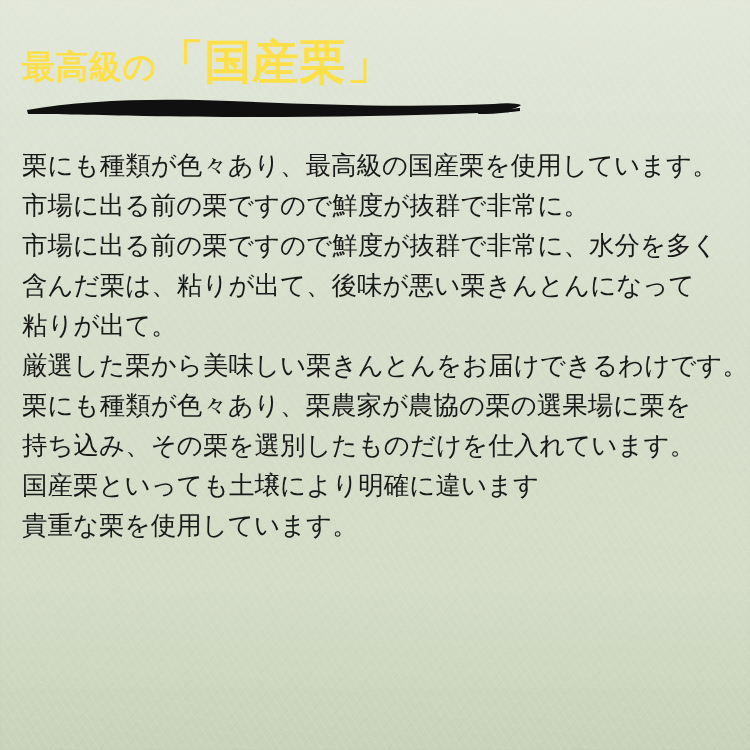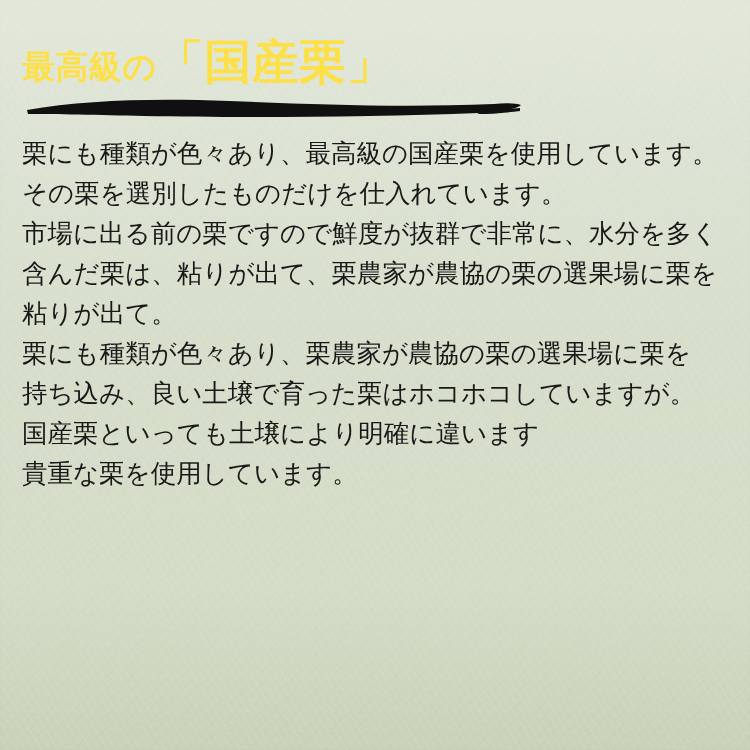--- a/index.html
+++ b/index.html
@@ -98,21 +98,21 @@
     font-size: 47px;
   }
 
   .brush {
     margin: 6px 0 14px 2px;
     width: 500px;
     height: 26px;
   }
 
   .body-lines {
-    margin-top: 0;
+    margin-top: 12px;
   }
   .body-lines p {
     margin: 0 0 10px 0;
     font-size: 25.5px;
     line-height: 1.18;
     color: #181818;
     font-weight: 500;
     letter-spacing: 0px;
     white-space: nowrap;
   }
@@ -131,24 +131,25 @@
 
     <h1 class="headline"><span class="small">最高級の</span><span class="big">「</span><span class="big">国産栗</span><span class="big">」</span></h1>
 
     <svg class="brush" viewBox="0 0 500 26" preserveAspectRatio="none">
       <path d="M3 16 C 60 6, 130 4, 205 7 C 290 10, 370 14, 470 10 C 480 9, 492 9, 497 11 C 492 16, 470 18, 455 19 C 350 23, 220 24, 120 22 C 75 21, 30 20, 4 20 Z" fill="#101010"></path>
       <path d="M455 17 C 468 16, 482 15, 496 14 L 496 17 C 480 19, 466 20, 454 20 Z" fill="#101010"></path>
     </svg>
 
     <div class="body-lines">
       <p>栗にも種類が色々あり、最高級の国産栗を使用しています。</p>
-      <p>その栗を選別したものだけを仕入れています。</p>
+      <p>市場に出る前の栗ですので鮮度が抜群で非常に。</p>
       <p>市場に出る前の栗ですので鮮度が抜群で非常に、水分を多く</p>
-      <p>含んだ栗は、粘りが出て、栗農家が農協の栗の選果場に栗を</p>
+      <p>含んだ栗は、粘りが出て、後味が悪い栗きんとんになって</p>
       <p>粘りが出て。</p>
+      <p>厳選した栗から美味しい栗きんとんをお届けできるわけです。</p>
       <p>栗にも種類が色々あり、栗農家が農協の栗の選果場に栗を</p>
-      <p>持ち込み、良い土壌で育った栗はホコホコしていますが。</p>
+      <p>持ち込み、その栗を選別したものだけを仕入れています。</p>
       <p>国産栗といっても土壌により明確に違います</p>
       <p>貴重な栗を使用しています。</p>
     </div>
 
   </div>
 </div>
 
 </body></html>

